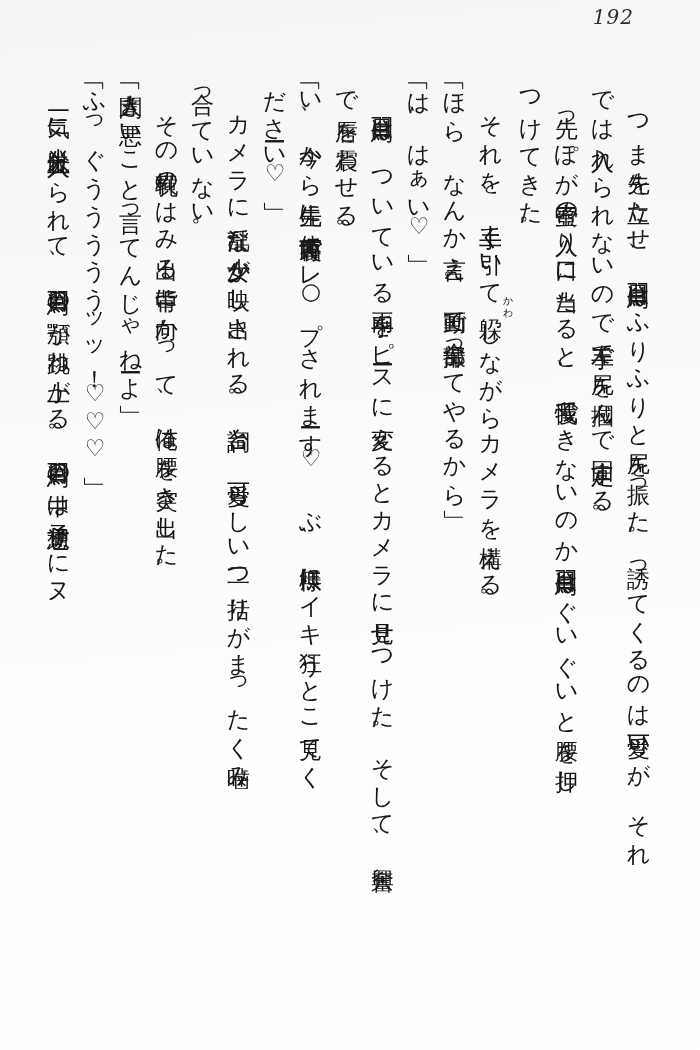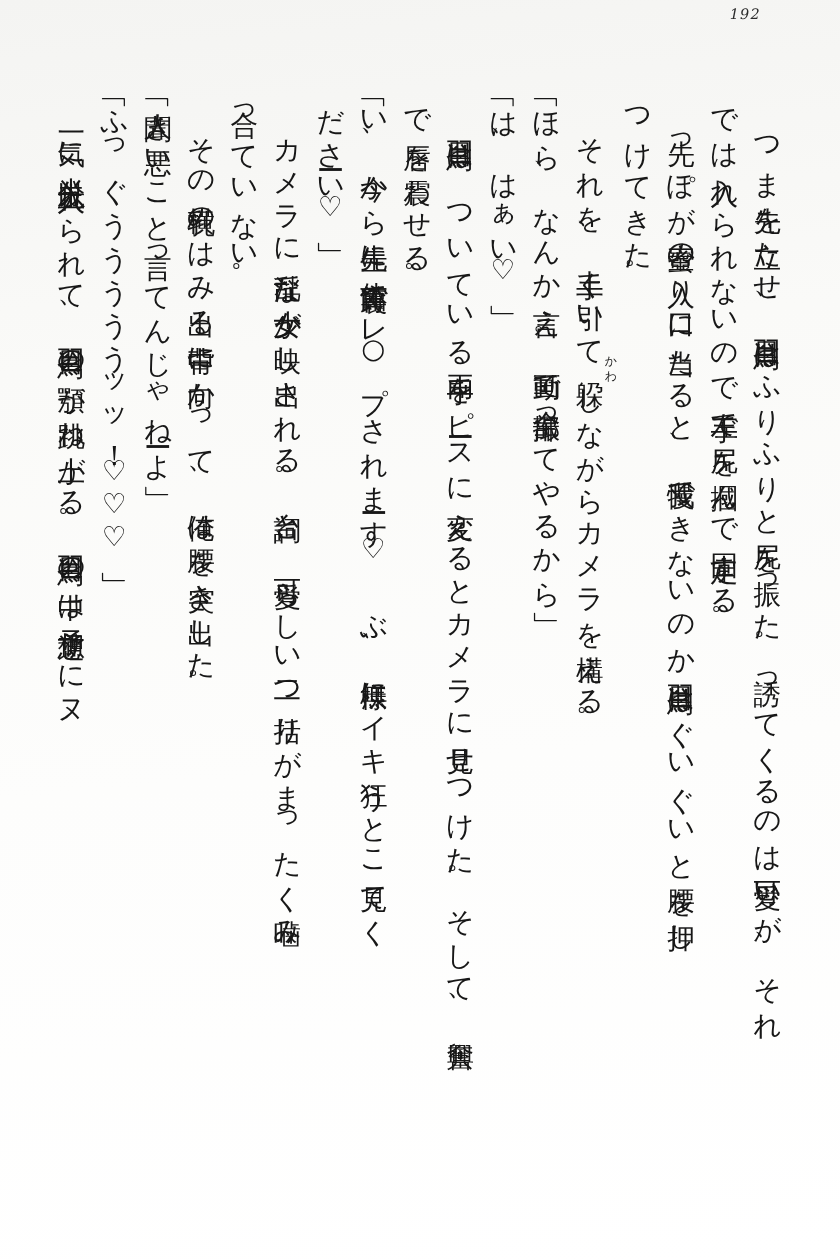--- a/index.html
+++ b/index.html
@@ -14,21 +14,21 @@
     height: 1050px;
     overflow: hidden;
     background: linear-gradient(175deg, #f4f4f2 0%, #fafaf8 28%, #fdfdfc 60%, #ffffff 100%);
     font-family: "DejaVu Serif", "Liberation Serif", serif;
     color: #171717;
   }
   .page-number {
     position: absolute;
     top: 5px;
     right: 66px;
-    font-size: 12px;
+    font-size: 20px;
     font-style: italic;
     letter-spacing: 1px;
     color: #2b2b2b;
   }
   .text-block {
     position: absolute;
     top: 75px;
     right: 43px;
     height: 935px;
     writing-mode: vertical-rl;

